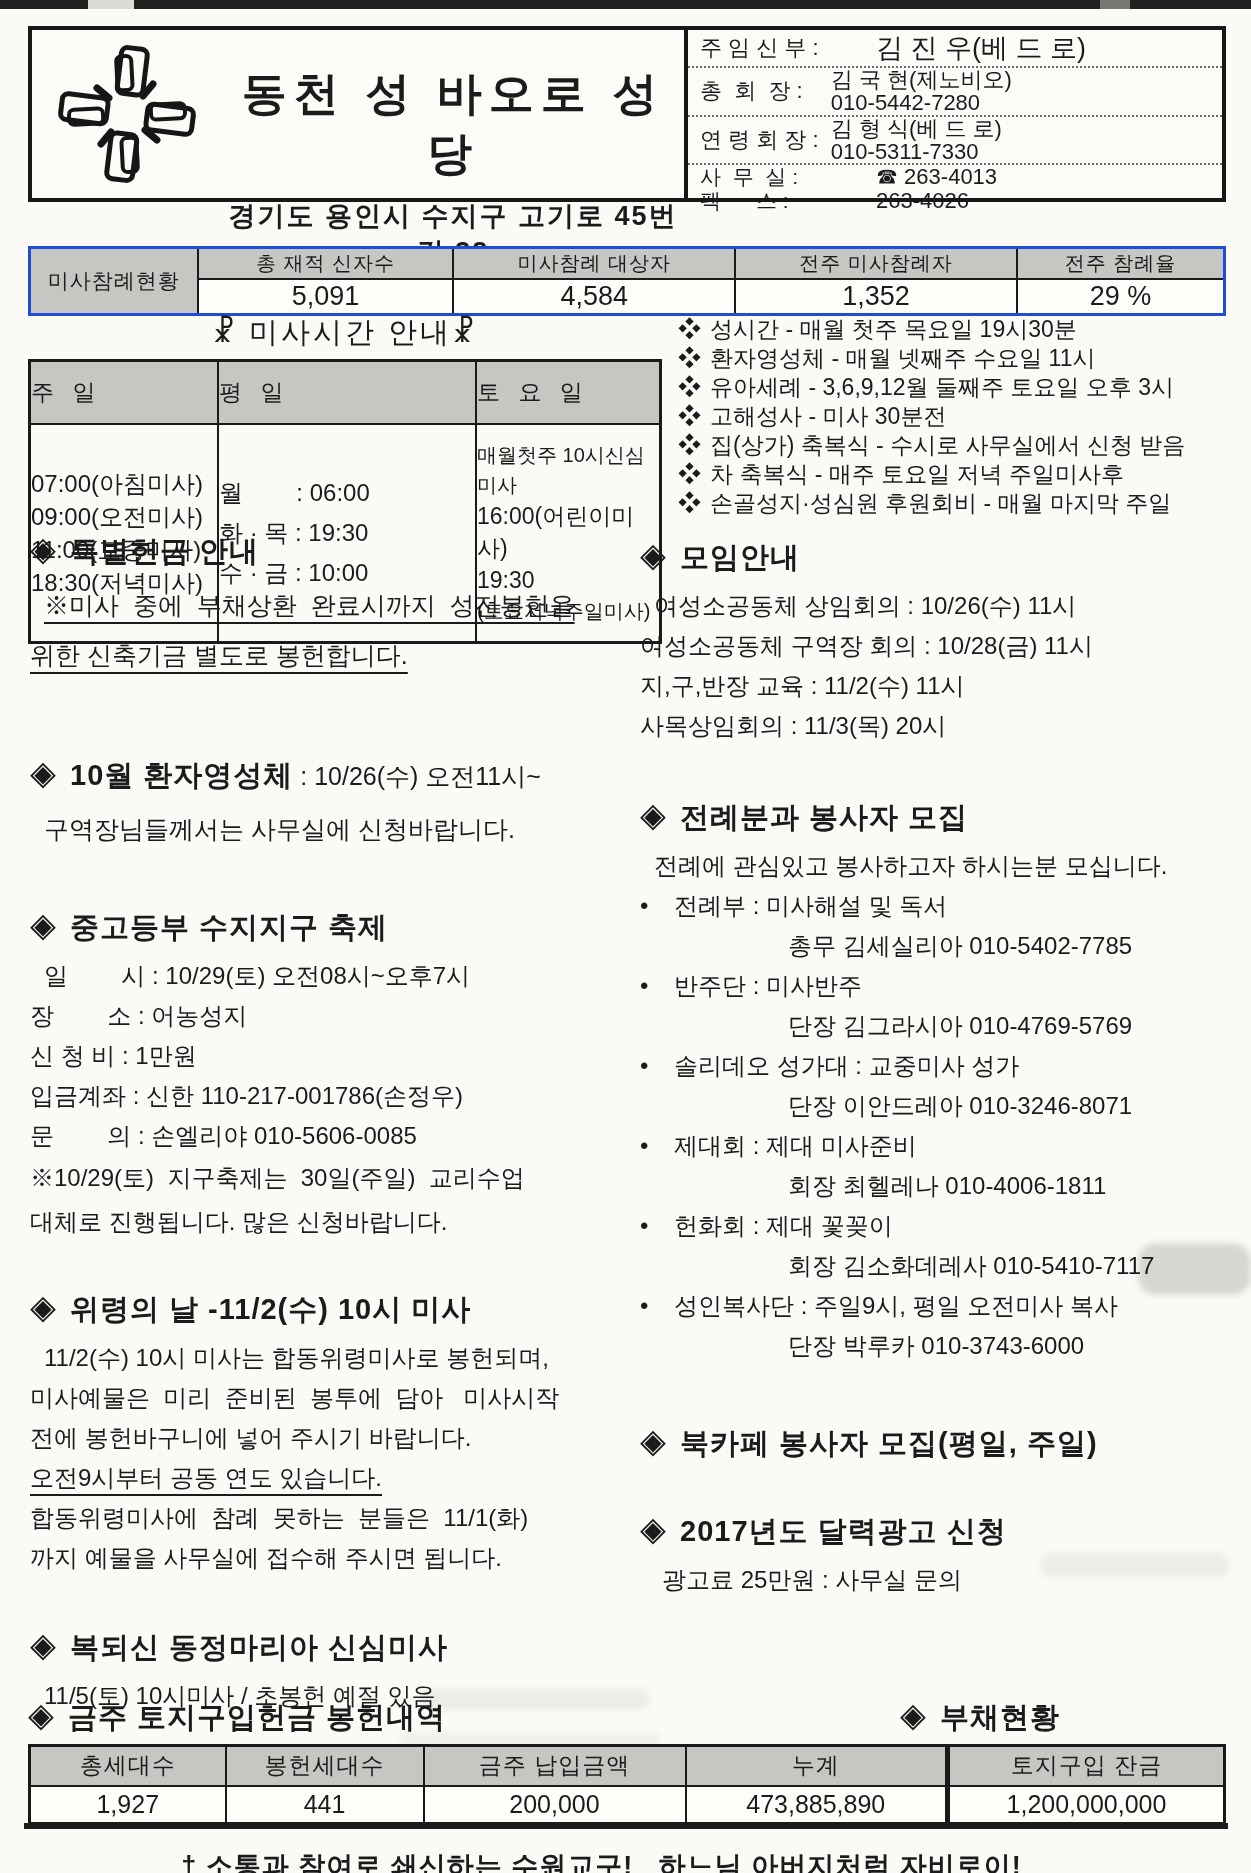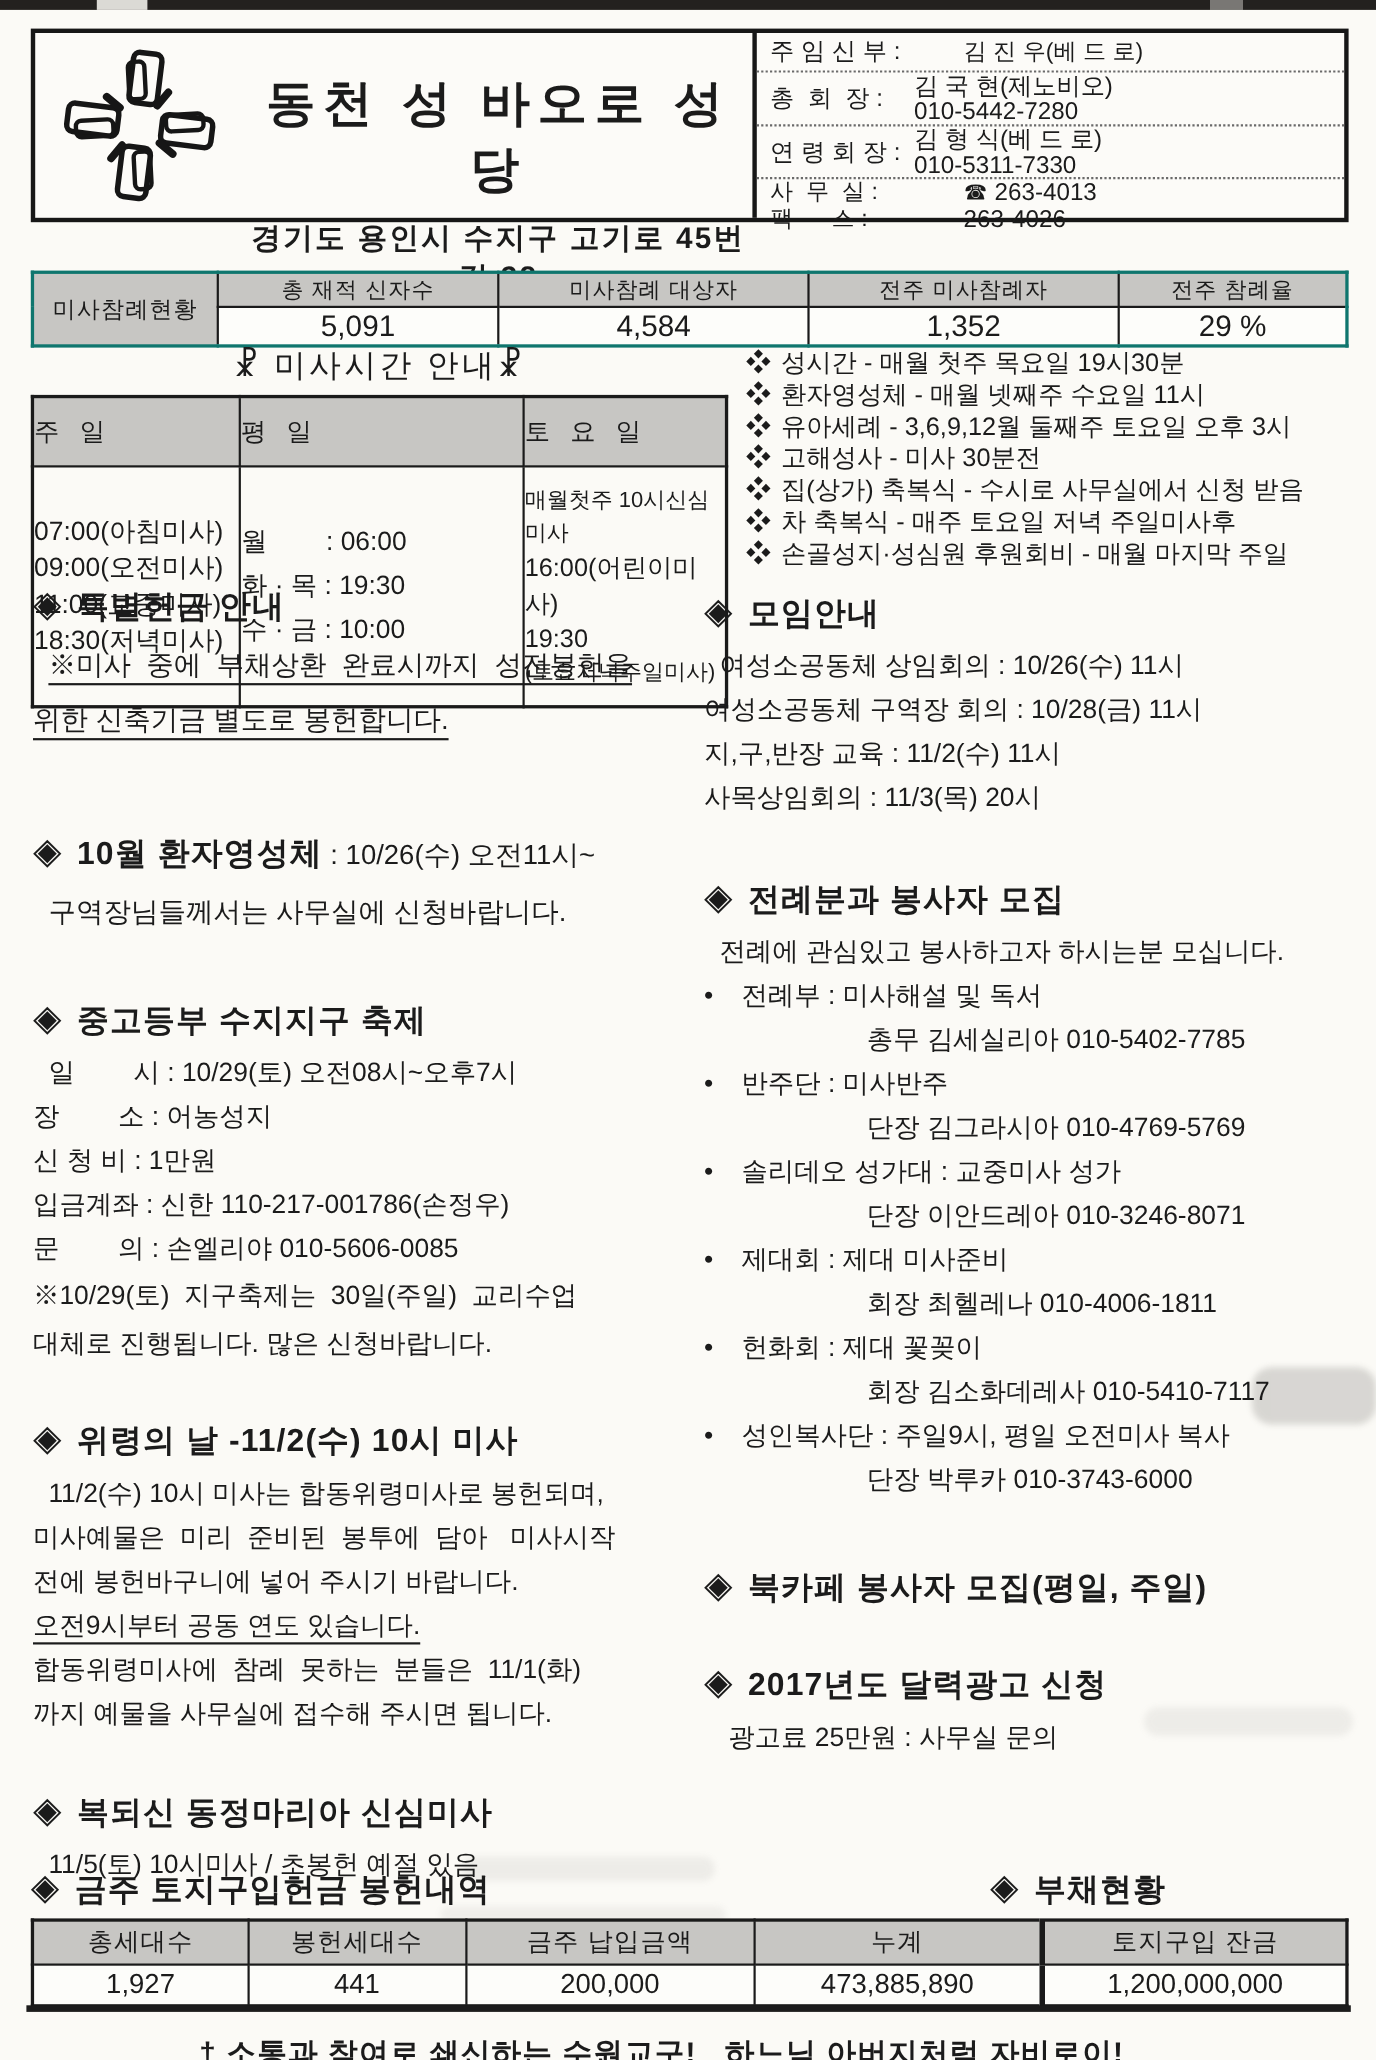--- a/index.html
+++ b/index.html
@@ -14,29 +14,29 @@
               border:4px solid #171717;box-sizing:border-box;display:flex;background:#fcfbf8;}
   .logo-wrap{width:190px;display:flex;align-items:center;justify-content:center;}
   .title-wrap{flex:1;text-align:center;padding-top:34px;}
   .church-name{font-size:45px;font-weight:bold;letter-spacing:7px;}
   .church-addr{font-size:27px;font-weight:bold;letter-spacing:2px;margin-top:14px;}
   .church-web{font-size:26px;letter-spacing:1px;margin-top:8px;color:#222;}
   .contact-box{width:538px;border-left:4px solid #171717;display:flex;flex-direction:column;box-sizing:border-box;}
   .c-row{display:flex;align-items:center;padding:0 12px;border-bottom:2px dotted #6a6a6a;box-sizing:border-box;}
   .c-row:last-child{border-bottom:none;}
   .c-label{width:176px;font-size:22px;white-space:pre;}
-  .c-val{font-size:21px;white-space:pre;}
+  .c-val{font-size:27px;white-space:pre;}
   .c-val2{font-size:22px;line-height:1.06;white-space:pre;}
   .c-two{display:flex;flex-direction:column;justify-content:center;width:100%;}
   .c-sub{display:flex;align-items:center;font-size:21px;line-height:1.1;}
   .c-sub .c-label{font-size:21px;}
   
   table{border-collapse:collapse;}
   .stats{position:absolute;top:246px;left:28px;width:1198px;}
-  .stats table{width:100%;border:3px solid #0f766e;}
+  .stats table{width:100%;border:3px solid #1d4ed8;}
   .stats td{border:2px solid #1a1a1a;text-align:center;box-sizing:border-box;}
   .cell-gray{background:#c7c6c3;}
   .stats .lab{width:168px;font-size:21px;letter-spacing:1px;}
   .stats .hd{font-size:20px;height:26px;letter-spacing:1px;}
   .stats .vl{font-size:27px;height:31px;background:#fdfdfa;}
   
   .mass-row{position:absolute;top:313px;left:28px;width:1198px;display:flex;}
   .mass-left{width:634px;}
   .mass-title{text-align:center;font-size:29px;letter-spacing:3px;margin-bottom:6px;}
   .mass-left table{width:100%;border:3px solid #1a1a1a;}

